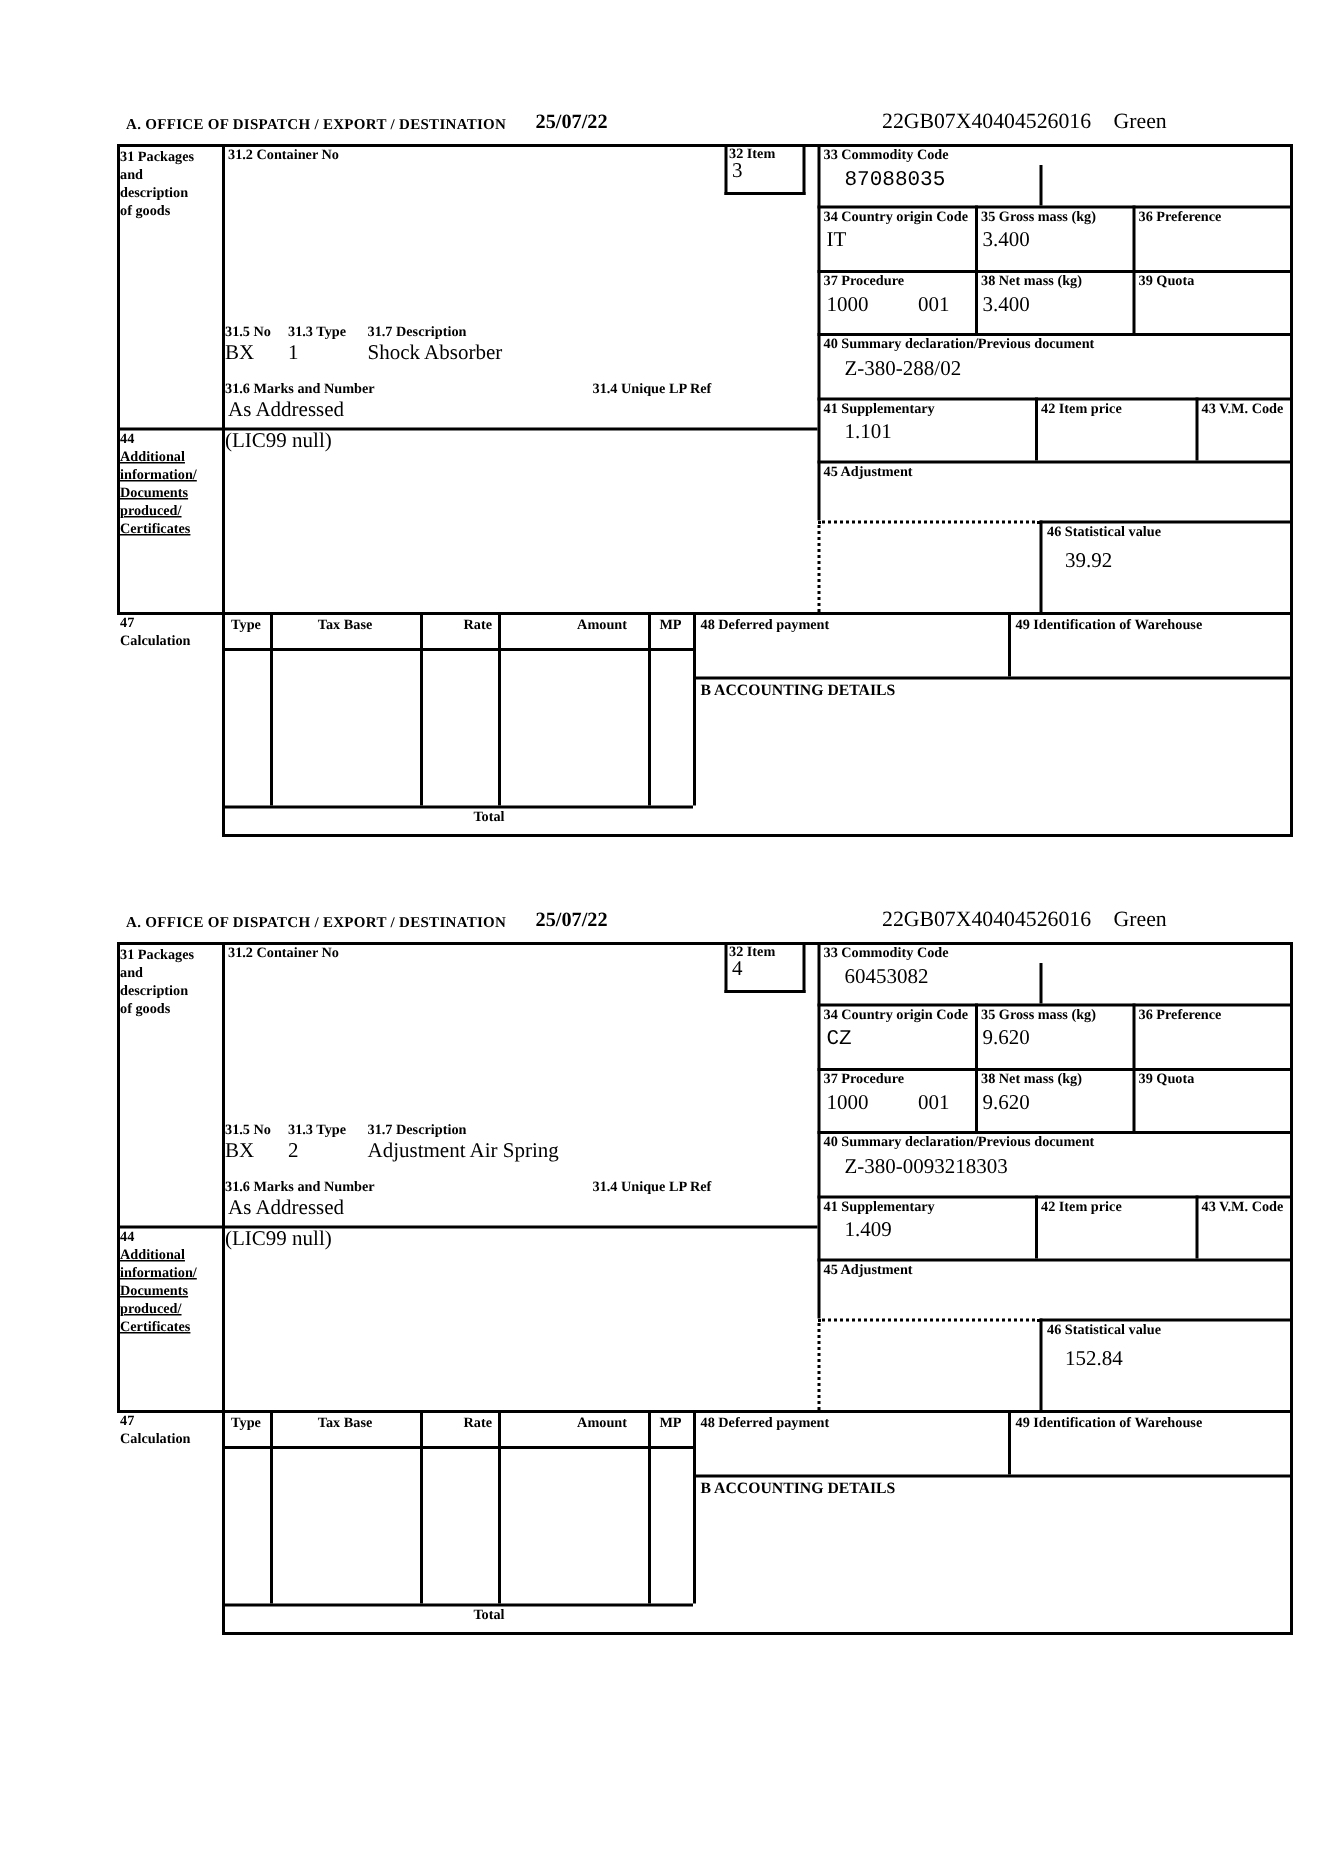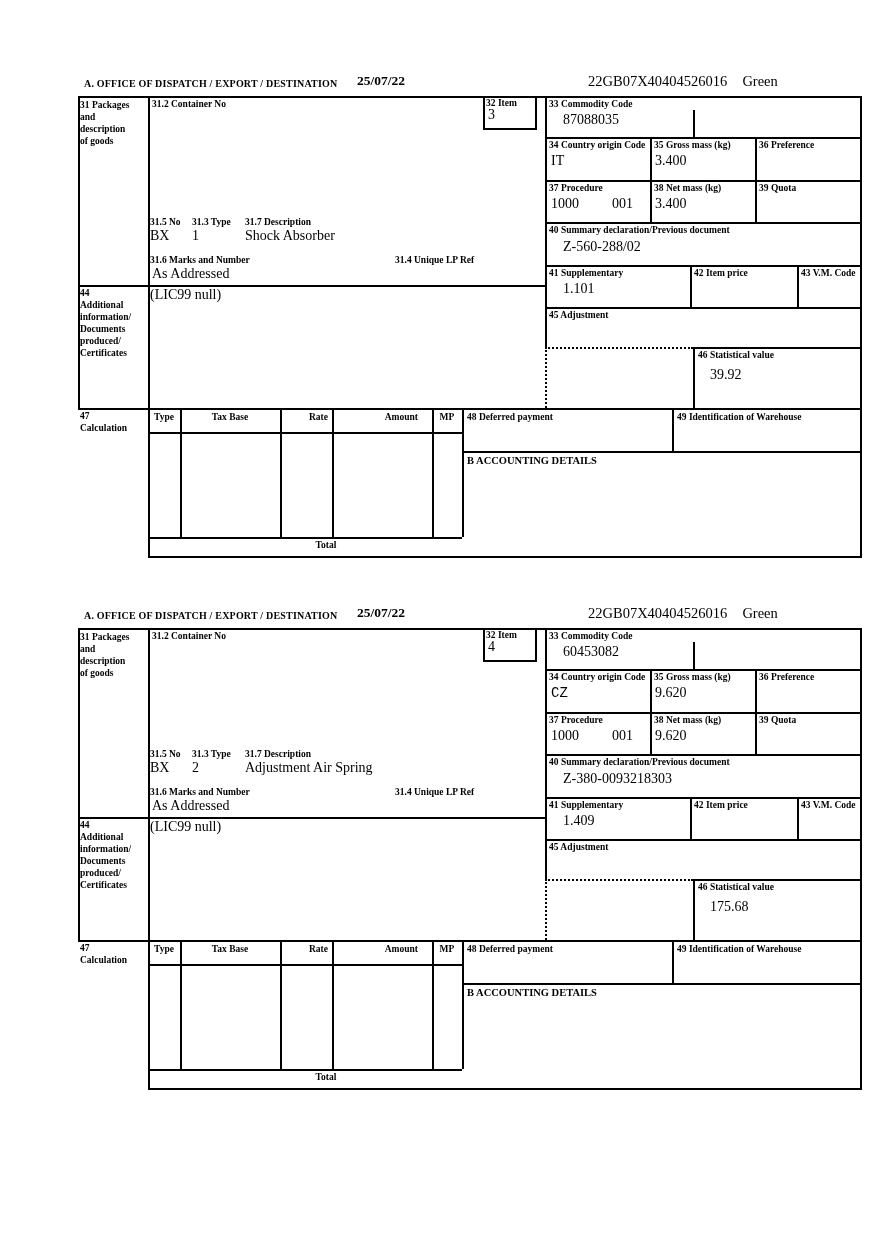--- a/index.html
+++ b/index.html
@@ -6,21 +6,21 @@
   #page{position:relative;width:882px;height:1247px;background:#fff;overflow:hidden;
         font-family:"Liberation Serif","DejaVu Serif",serif;color:#000;}
   .sec{position:absolute;left:0;width:882px;height:482px;}
   .t{position:absolute;white-space:nowrap;line-height:1.15;}
   .lbl{font-size:9.5px;font-weight:bold;}
   .val{font-size:14px;}
   .hdr{font-size:10px;font-weight:bold;letter-spacing:.2px;}
   .date{font-size:13.5px;font-weight:bold;}
   .mrn{font-size:14.5px;}
   .acct{font-size:10.5px;font-weight:bold;}
-  .u{}
+  .u{text-decoration:underline;}
   .hl{position:absolute;height:2px;background:#000;}
   .vl{position:absolute;width:2px;background:#000;}
   .hd{position:absolute;height:0;border-top:2px dotted #000;}
   .vd{position:absolute;width:0;border-left:2px dotted #000;}
   .ctr{text-align:center;}
   .rt{text-align:right;}
 </style>
 </head>
 <body>
 
@@ -70,36 +70,36 @@
   <div class="t lbl" style="left:80px;top:24px;">31 Packages</div>
   <div class="t lbl" style="left:80px;top:36px;">and</div>
   <div class="t lbl" style="left:80px;top:48px;">description</div>
   <div class="t lbl" style="left:80px;top:60px;">of goods</div>
   <div class="t lbl" style="left:152px;top:23px;">31.2 Container No</div>
 
   <div class="t lbl" style="left:486px;top:22px;">32 Item</div>
   <div class="t val" style="left:488px;top:31px;">3</div>
 
   <div class="t lbl" style="left:549px;top:23px;">33 Commodity Code</div>
-  <div class="t val" style="left:563px;top:36px;">87088035</div>
+  <div class="t val" style="left:563px;top:36px;font-family:Liberation Mono, monospace;">87088035</div>
   <div class="t lbl" style="left:549px;top:64px;">34 Country origin Code</div>
   <div class="t val" style="left:551px;top:77px;">IT</div>
   <div class="t lbl" style="left:654px;top:64px;">35 Gross mass (kg)</div>
   <div class="t val" style="left:655px;top:77px;">3.400</div>
   <div class="t lbl" style="left:759px;top:64px;">36 Preference</div>
 
   <div class="t lbl" style="left:549px;top:107px;">37 Procedure</div>
   <div class="t val" style="left:551px;top:120px;">1000</div>
   <div class="t val" style="left:612px;top:120px;">001</div>
   <div class="t lbl" style="left:654px;top:107px;">38 Net mass (kg)</div>
   <div class="t val" style="left:655px;top:120px;">3.400</div>
   <div class="t lbl" style="left:759px;top:107px;">39 Quota</div>
 
   <div class="t lbl" style="left:549px;top:149px;">40 Summary declaration/Previous document</div>
-  <div class="t val" style="left:563px;top:163px;">Z-560-288/02</div>
+  <div class="t val" style="left:563px;top:163px;">Z-380-288/02</div>
 
   <div class="t lbl" style="left:549px;top:192px;">41 Supplementary</div>
   <div class="t val" style="left:563px;top:205px;">1.101</div>
   <div class="t lbl" style="left:694px;top:192px;">42 Item price</div>
   <div class="t lbl" style="left:801px;top:192px;">43 V.M. Code</div>
 
   <div class="t lbl" style="left:549px;top:234px;">45 Adjustment</div>
   <div class="t lbl" style="left:698px;top:274px;">46 Statistical value</div>
   <div class="t val" style="left:710px;top:291px;">39.92</div>
 
@@ -205,21 +205,21 @@
   <div class="t lbl" style="left:549px;top:149px;">40 Summary declaration/Previous document</div>
   <div class="t val" style="left:563px;top:163px;">Z-380-0093218303</div>
 
   <div class="t lbl" style="left:549px;top:192px;">41 Supplementary</div>
   <div class="t val" style="left:563px;top:205px;">1.409</div>
   <div class="t lbl" style="left:694px;top:192px;">42 Item price</div>
   <div class="t lbl" style="left:801px;top:192px;">43 V.M. Code</div>
 
   <div class="t lbl" style="left:549px;top:234px;">45 Adjustment</div>
   <div class="t lbl" style="left:698px;top:274px;">46 Statistical value</div>
-  <div class="t val" style="left:710px;top:291px;">175.68</div>
+  <div class="t val" style="left:710px;top:291px;">152.84</div>
 
   <div class="t lbl" style="left:150px;top:141px;">31.5 No</div>
   <div class="t lbl" style="left:192px;top:141px;">31.3 Type</div>
   <div class="t lbl" style="left:245px;top:141px;">31.7 Description</div>
   <div class="t val" style="left:150px;top:152px;">BX</div>
   <div class="t val" style="left:192px;top:152px;">2</div>
   <div class="t val" style="left:245px;top:152px;">Adjustment Air Spring</div>
 
   <div class="t lbl" style="left:150px;top:179px;">31.6 Marks and Number</div>
   <div class="t lbl" style="left:395px;top:179px;">31.4 Unique LP Ref</div>

